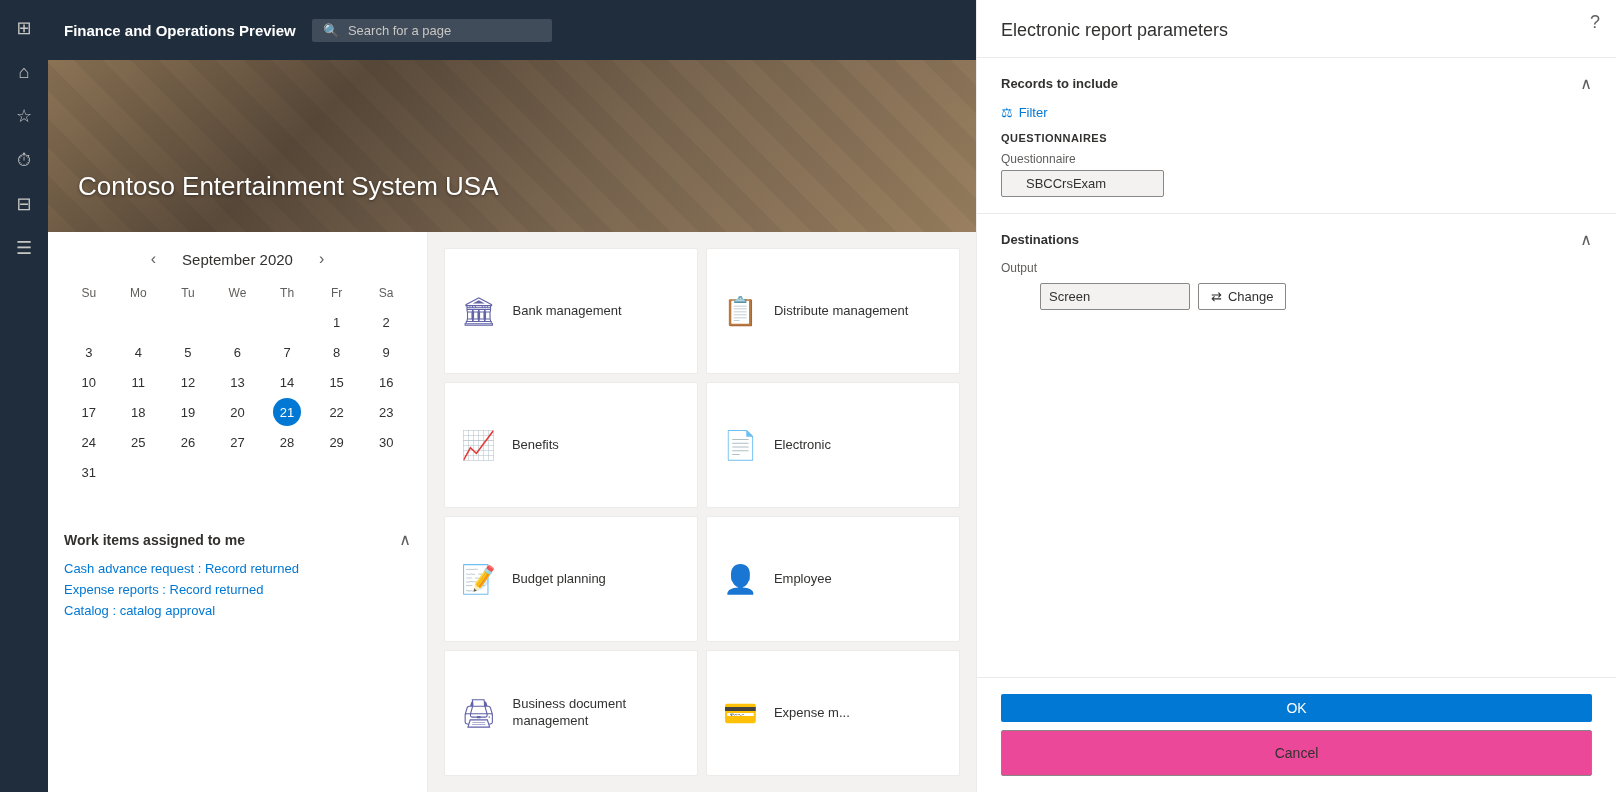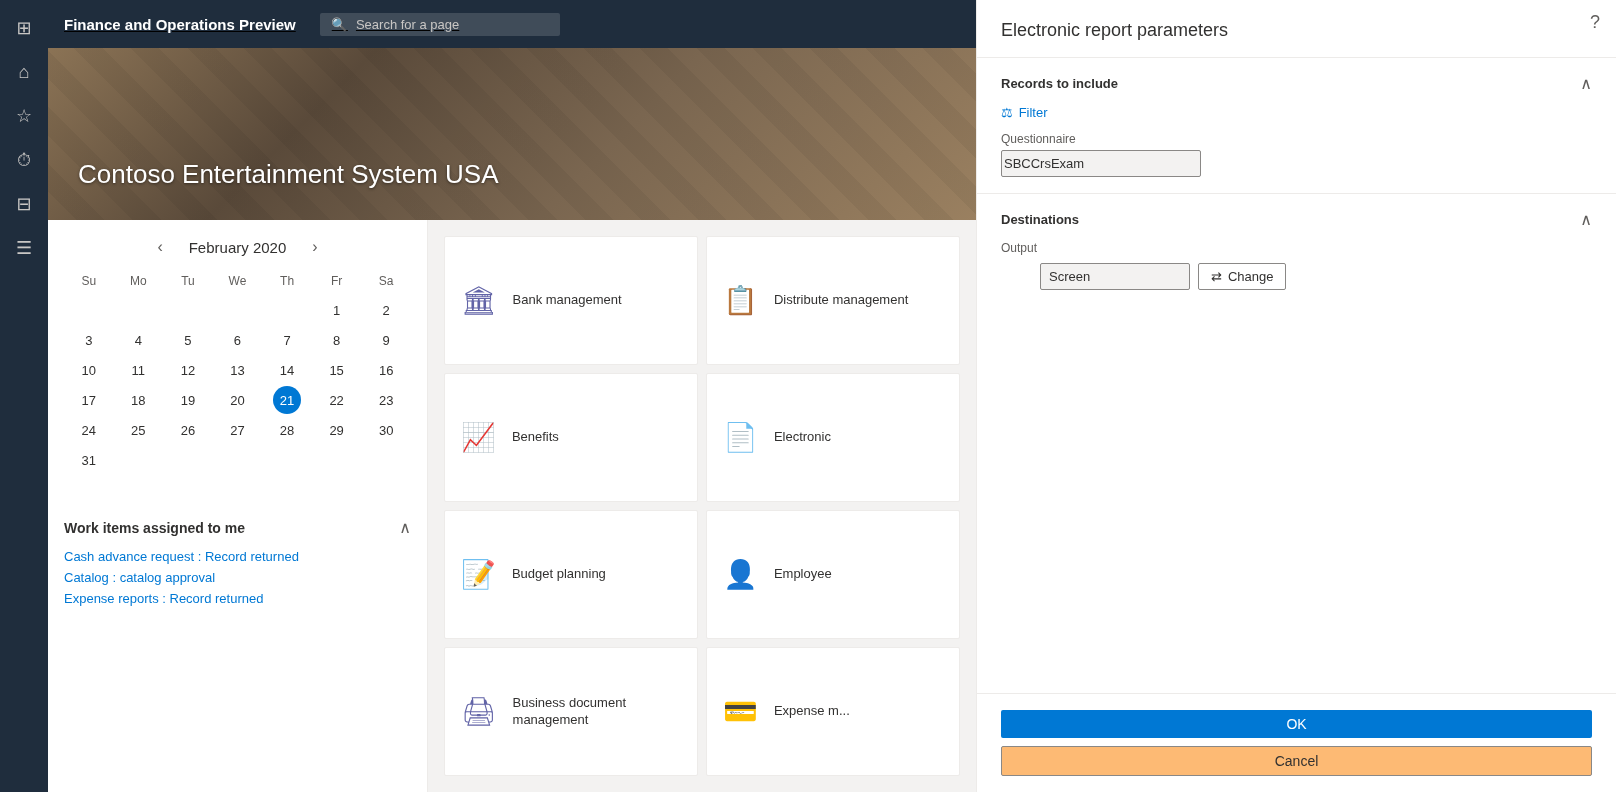--- a/index.html
+++ b/index.html
@@ -32,28 +32,27 @@
     .main-area {
       flex: 1;
       display: flex;
       flex-direction: column;
       overflow: hidden;
       min-width: 0;
     }
 
     
     .top-header {
-      height: 48px;
+      height: 60px;
       background: #1f2d3d;
       display: flex;
       align-items: center;
       padding: 0 16px;
-      gap: 24px;
+      gap: 16px;
       flex-shrink: 0;
-      text-decoration: underline;
     }
     .top-header .app-title {
       color: white;
       font-size: 15px;
       font-weight: 600;
       white-space: nowrap;
     }
     .search-bar {
       display: flex;
       align-items: center;
@@ -300,24 +299,24 @@
     }
     .field-label {
       font-size: 12px;
       color: #605e5c;
       margin-bottom: 4px;
     }
     .field-value {
       background: #f3f2f1;
       border: 1px solid #8a8886;
       border-radius: 2px;
-      padding: 5px 2px;
-      font-size: 13px;
-      color: #323130;
-      width: 200px;
+      padding: 5px 24px;
+      font-size: 13px;
+      color: #323130;
+      width: 163px;
     }
 
     .destinations-section {
       padding: 16px 24px;
     }
     .output-row {
       display: flex;
       align-items: center;
       gap: 8px;
       margin-top: 8px;
@@ -358,25 +357,25 @@
     .btn-ok {
       background: #0078d4;
       color: white;
       border: none;
       border-radius: 2px;
       padding: 6px 24px;
       font-size: 14px;
       cursor: pointer;
     }
     .btn-cancel {
-      background: #fdba74;
+      background: #ec4899;
       color: #323130;
       border: 1px solid #8a8886;
       border-radius: 2px;
-      padding: 6px 16px;
+      padding: 14px 16px;
       font-size: 14px;
       cursor: pointer;
     }
 
     
     ::-webkit-scrollbar { width: 6px; }
     ::-webkit-scrollbar-track { background: #f3f2f1; }
     ::-webkit-scrollbar-thumb { background: #c8c6c4; border-radius: 3px; }
   </style>
 </head>
@@ -405,21 +404,21 @@
     <div class="banner-title">Contoso Entertainment System USA</div>
   </div>
 
   <div class="dashboard-content">
 
     <div class="left-panel">
 
       <div class="calendar-header">
         <button class="calendar-nav">‹</button>
         <span class="month-year">
-          <span>February</span>&nbsp;<span>2020</span>
+          <span>September</span>&nbsp;<span>2020</span>
         </span>
         <button class="calendar-nav">›</button>
       </div>
 
       <div class="calendar-grid">
         <div class="day-headers">
           <span>Su</span>
           <span>Mo</span>
           <span>Tu</span>
           <span>We</span>
@@ -473,22 +472,22 @@
           </div>
       </div>
 
       <div class="work-items-section">
         <div class="work-items-header">
           <span class="work-items-title">Work items assigned to me</span>
           <button class="section-collapse-btn">∧</button>
         </div>
         <div class="work-items-list" id="work-items-list">
         <a href="#">Cash advance request : Record returned</a>
+            <a href="#">Expense reports : Record returned</a>
             <a href="#">Catalog : catalog approval</a>
-            <a href="#">Expense reports : Record returned</a>
           </div>
       </div>
     </div>
 
     <div class="tiles-panel" id="tiles-panel">
     <div class="tile">
           <span class="tile-icon">🏛</span>
           <span class="tile-label">Bank management</span>
         </div>
         <div class="tile">
@@ -533,20 +532,21 @@
 
   <div class="panel-section">
     <div class="section-title">
       <span>Records to include</span>
       <button class="section-collapse-btn">∧</button>
     </div>
     <a class="filter-link">
       <span>⚖</span>
       <span>Filter</span>
     </a>
+    <div class="subsection-label">QUESTIONNAIRES</div>
     <div class="field-label">Questionnaire</div>
     <input class="field-value" type="text" value="SBCCrsExam" style="">
   </div>
 
   <div class="destinations-section">
     <div class="section-title">
       <span>Destinations</span>
       <button class="section-collapse-btn">∧</button>
     </div>
     <div class="field-label">Output</div>

